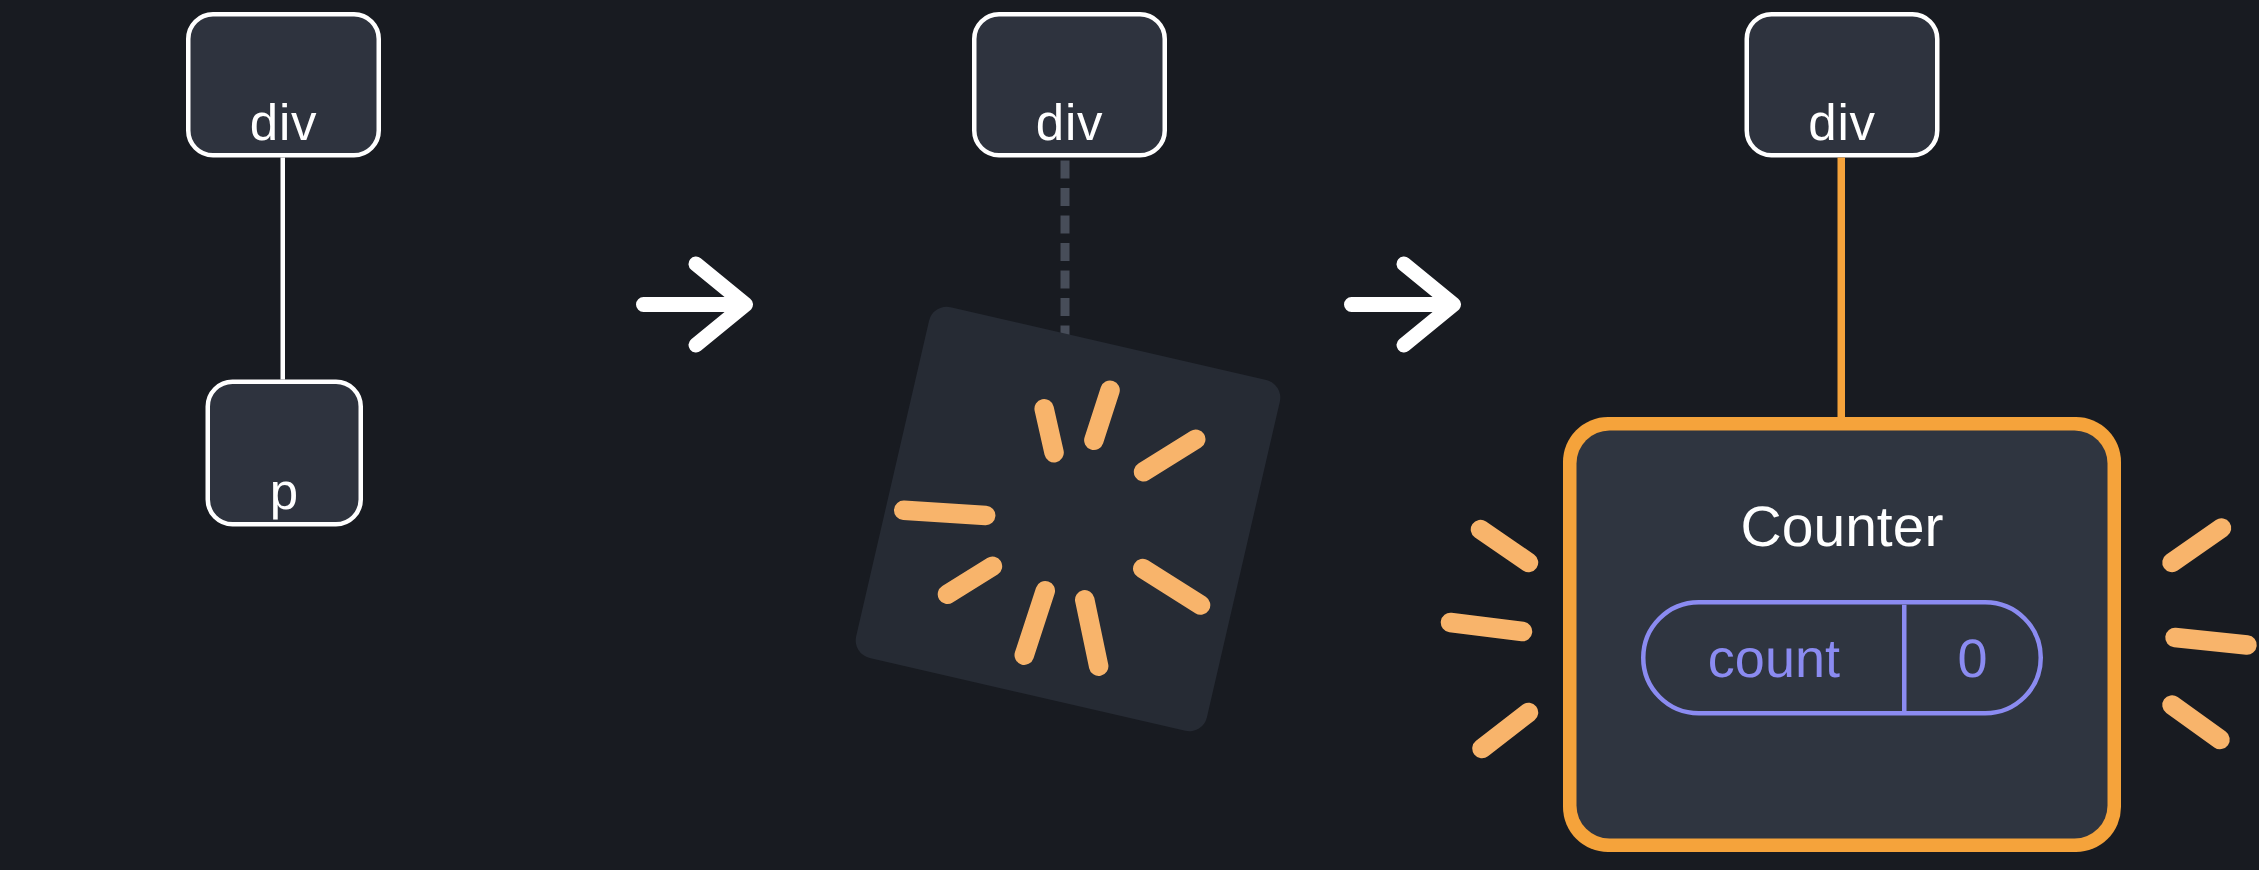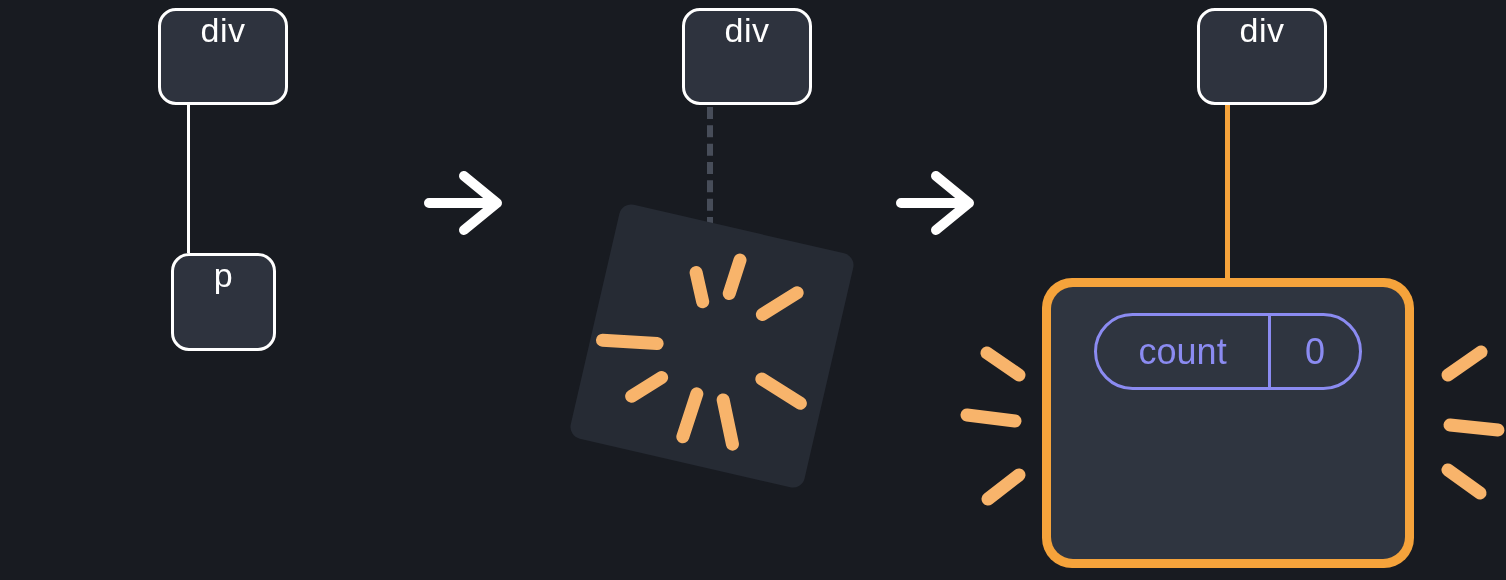--- a/index.html
+++ b/index.html
@@ -11,27 +11,26 @@
     overflow: hidden;
     font-family: "Liberation Sans", sans-serif;
   }
   .node {
     position: absolute;
     background: #2E333E;
     border: 3px solid #FFFFFF;
     border-radius: 18px;
     box-sizing: border-box;
     display: flex;
-    align-items: flex-start;
+    align-items: flex-end;
     justify-content: center;
     color: #FFFFFF;
     font-size: 34px;
     font-weight: 500;
     letter-spacing: 0.5px;
-    margin-left: 34px;
   }
   .vline {
     position: absolute;
     width: 3px;
     background: #FFFFFF;
   }
   .vline-dashed {
     position: absolute;
     width: 0;
     border-left: 6px dashed #474D59;
@@ -137,20 +136,21 @@
     <path d="M7 36 H66 M42 9 L75 36 L42 63" stroke="#FFFFFF" stroke-width="10" fill="none" stroke-linecap="round" stroke-linejoin="round"></path>
   </svg>
 
   <div class="node" style="left:1163px; top:8px; width:130px; height:97px;">
     <span>div</span>
   </div>
   <div class="vline-orange" style="left:1225px; top:105px; height:175px;"></div>
 
   <div class="counter-card">
     <div class="counter-inner">
+      <div class="counter-title">Counter</div>
       <div class="state-pill">
         <div class="state-key-cell">
           <span>count</span>
         </div>
         <div class="state-val-cell">
           <span>0</span>
         </div>
       </div>
     </div>
   </div>

